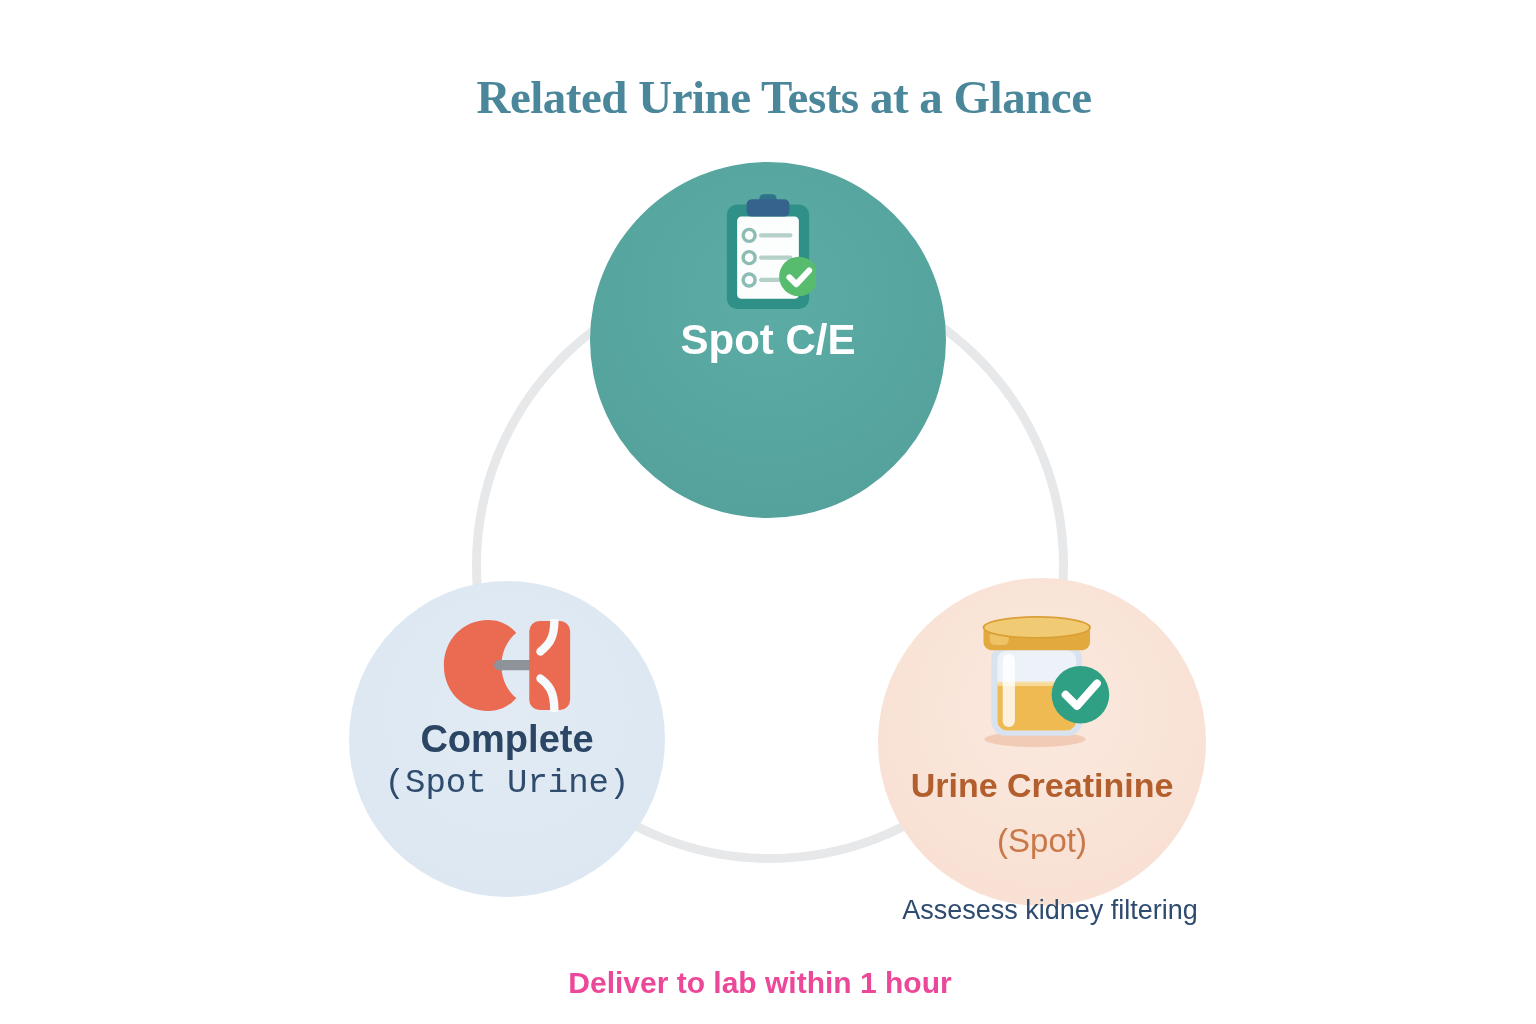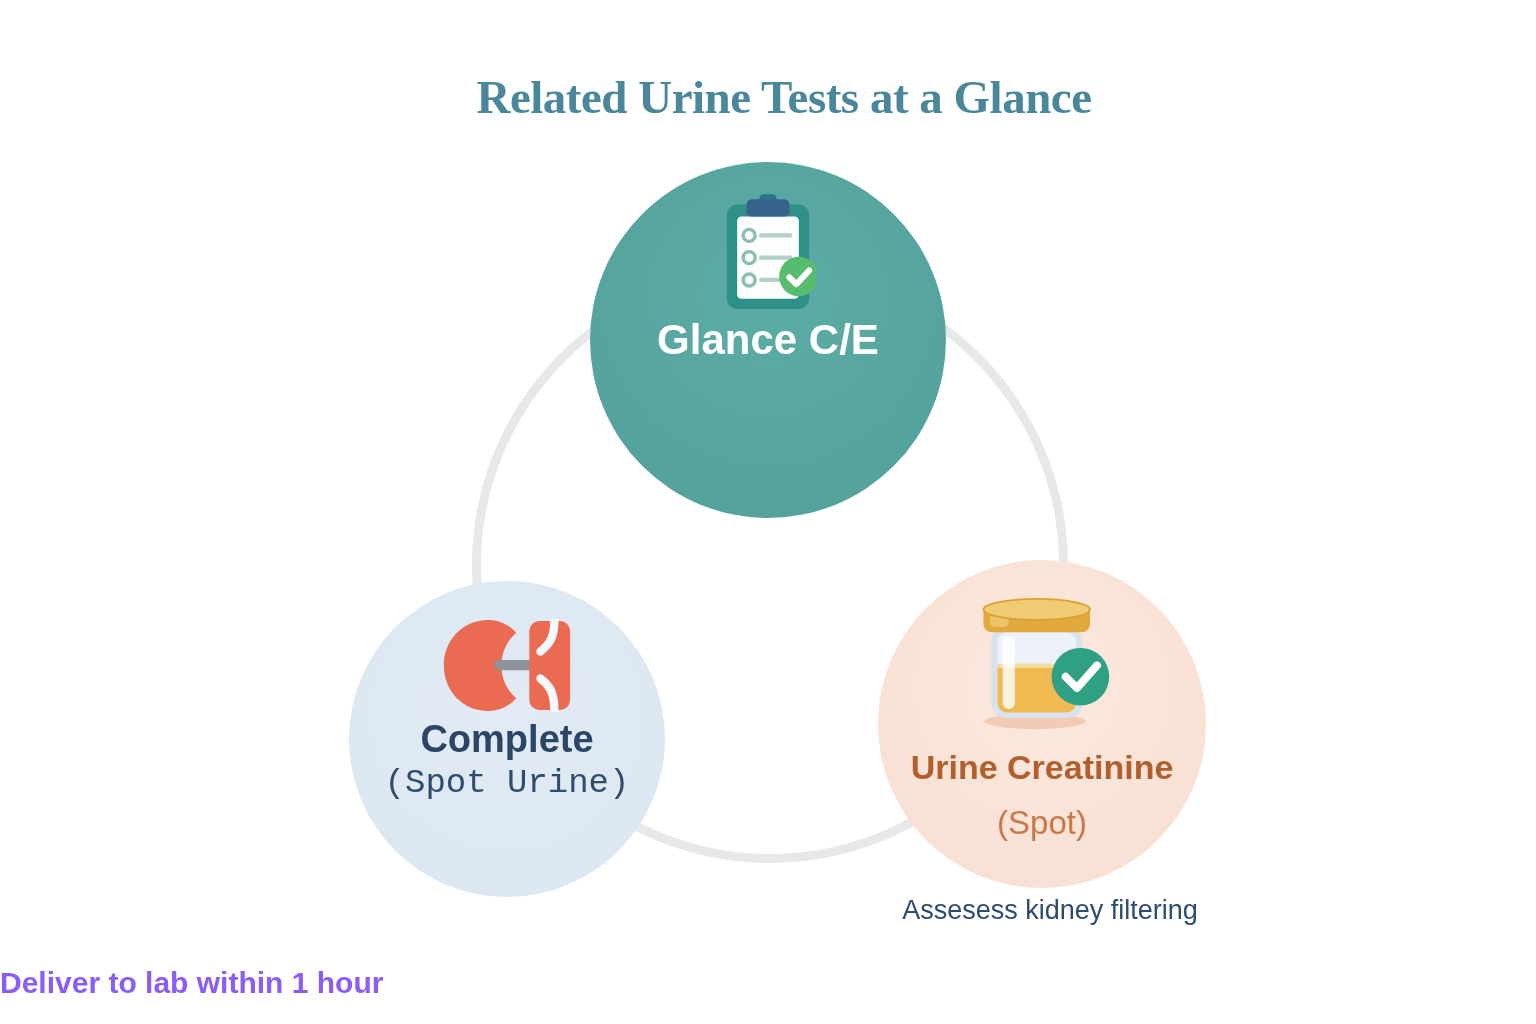--- a/index.html
+++ b/index.html
@@ -66,21 +66,21 @@
     font-size: 38px; font-weight: 700; color: #2B4565; line-height: 46px;
   }
   .node-left .node-sub {
     font-size: 34px; font-weight: 400; color: #2F4C6E; line-height: 42px; font-family: Liberation Mono, monospace;
   }
   .node-left .node-note {
     margin-top: 13px;
     font-size: 26px; font-weight: 400; color: #31507A; line-height: 32px;
   }
   .node-right {
-    left: 878px; top: 560px;
+    left: 878px; top: 578px;
     width: 328px; height: 328px;
     background: radial-gradient(circle at 50% 40%, #FBE9DE 0%, #F8E0D3 80%);
     padding-top: 32px; box-sizing: border-box;
   }
   .node-right .node-name {
     margin-top: 16px;
     font-size: 34px; font-weight: 700; color: #B25E2D;
     line-height: 42px; white-space: nowrap;
   }
   .node-right .node-sub {
@@ -90,21 +90,22 @@
   .right-note {
     position: absolute;
     left: 860px; top: 893px; width: 380px;
     text-align: center;
     font-size: 27px; font-weight: 400; color: #2E4B70; line-height: 34px;
     z-index: 3;
   }
   .footer-note {
     position: absolute;
     left: 0; right: 16px; top: 964px;
-    font-size: 30px; font-weight: 600; color: #8b5cf6; line-height: 38px;
+    text-align: center;
+    font-size: 30px; font-weight: 600; color: #ec4899; line-height: 38px;
     z-index: 3;
   }
   .icon-svg { display: block; }
 </style>
 </head>
 <body>
 
 <div class="canvas">
 
   <h1 class="title">Related Urine Tests at a Glance</h1>
@@ -119,21 +120,21 @@
       <rect x="31" y="6" width="50" height="20" rx="6" fill="#35638E"></rect>
       <circle cx="34" cy="48" r="7" fill="none" stroke="#8CBCB4" stroke-width="4"></circle>
       <line x1="48" y1="48" x2="82" y2="48" stroke="#B5CFC9" stroke-width="5" stroke-linecap="round"></line>
       <circle cx="34" cy="74" r="7" fill="none" stroke="#8CBCB4" stroke-width="4"></circle>
       <line x1="48" y1="74" x2="82" y2="74" stroke="#B5CFC9" stroke-width="5" stroke-linecap="round"></line>
       <circle cx="34" cy="100" r="7" fill="none" stroke="#8CBCB4" stroke-width="4"></circle>
       <line x1="48" y1="100" x2="82" y2="100" stroke="#B5CFC9" stroke-width="5" stroke-linecap="round"></line>
       <circle cx="92" cy="96" r="23" fill="#57BC6E"></circle>
       <path d="M81 97 l8 8 l15 -16" stroke="#FFFFFF" stroke-width="7" fill="none" stroke-linecap="round" stroke-linejoin="round"></path>
     </svg>
-    <div class="node-name">Glance C/E</div>
+    <div class="node-name">Spot C/E</div>
   </section>
 
   <section class="node node-left">
     <svg class="icon-svg" width="130" height="93" viewBox="0 0 140 100" aria-hidden="true">
       <path d="M50 1 C22 1 2 23 2 50 C2 77 22 99 50 99 C63 99 73 93 80 85
                C70 77 64 64 64 50 C64 36 70 23 80 15 C73 7 63 1 50 1 Z" fill="#EA6A52"></path>
       <rect x="56" y="44" width="48" height="11" rx="5.5" fill="#8D9399"></rect>
       <rect x="94" y="2" width="44" height="96" rx="11" fill="#EA6A52"></rect>
       <path d="M121 2 C121 22 114 28 106 35" stroke="#F7FAFC" stroke-width="9" fill="none" stroke-linecap="round"></path>
       <path d="M106 64 C114 70 121 77 121 98" stroke="#F7FAFC" stroke-width="9" fill="none" stroke-linecap="round"></path>

